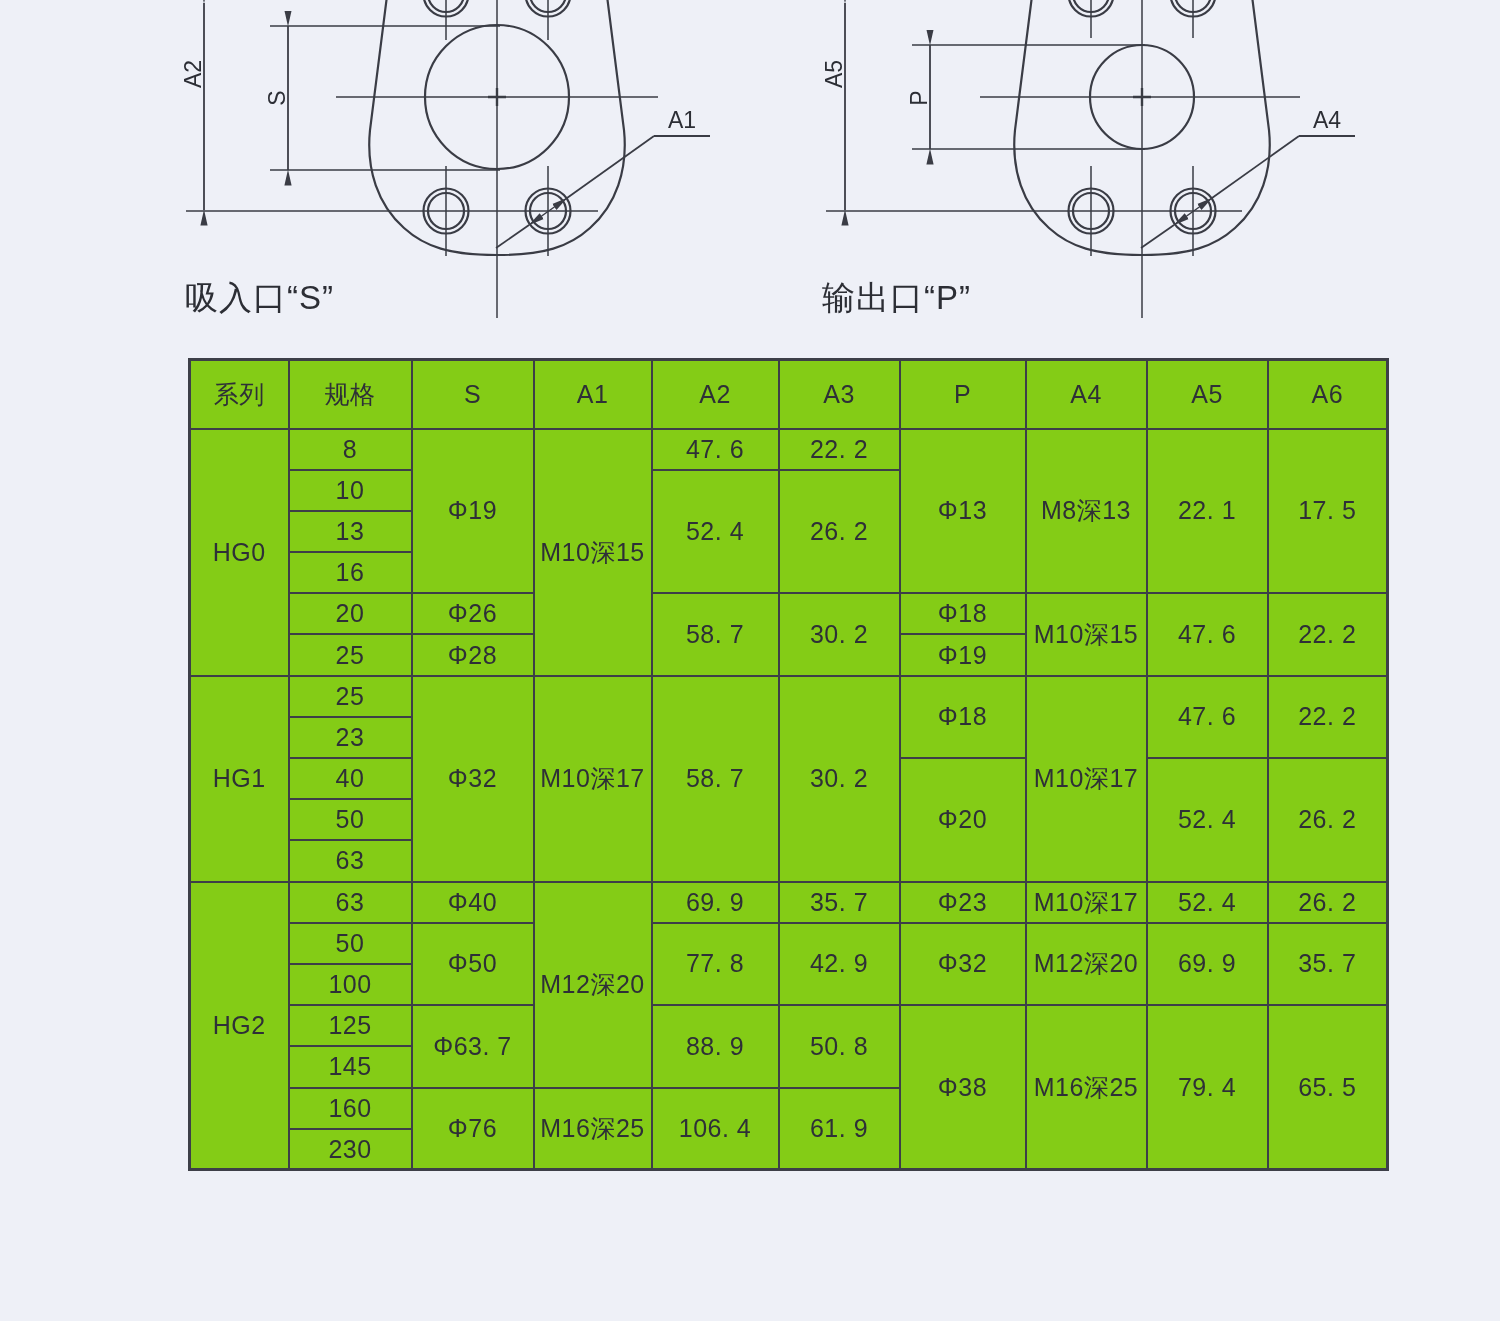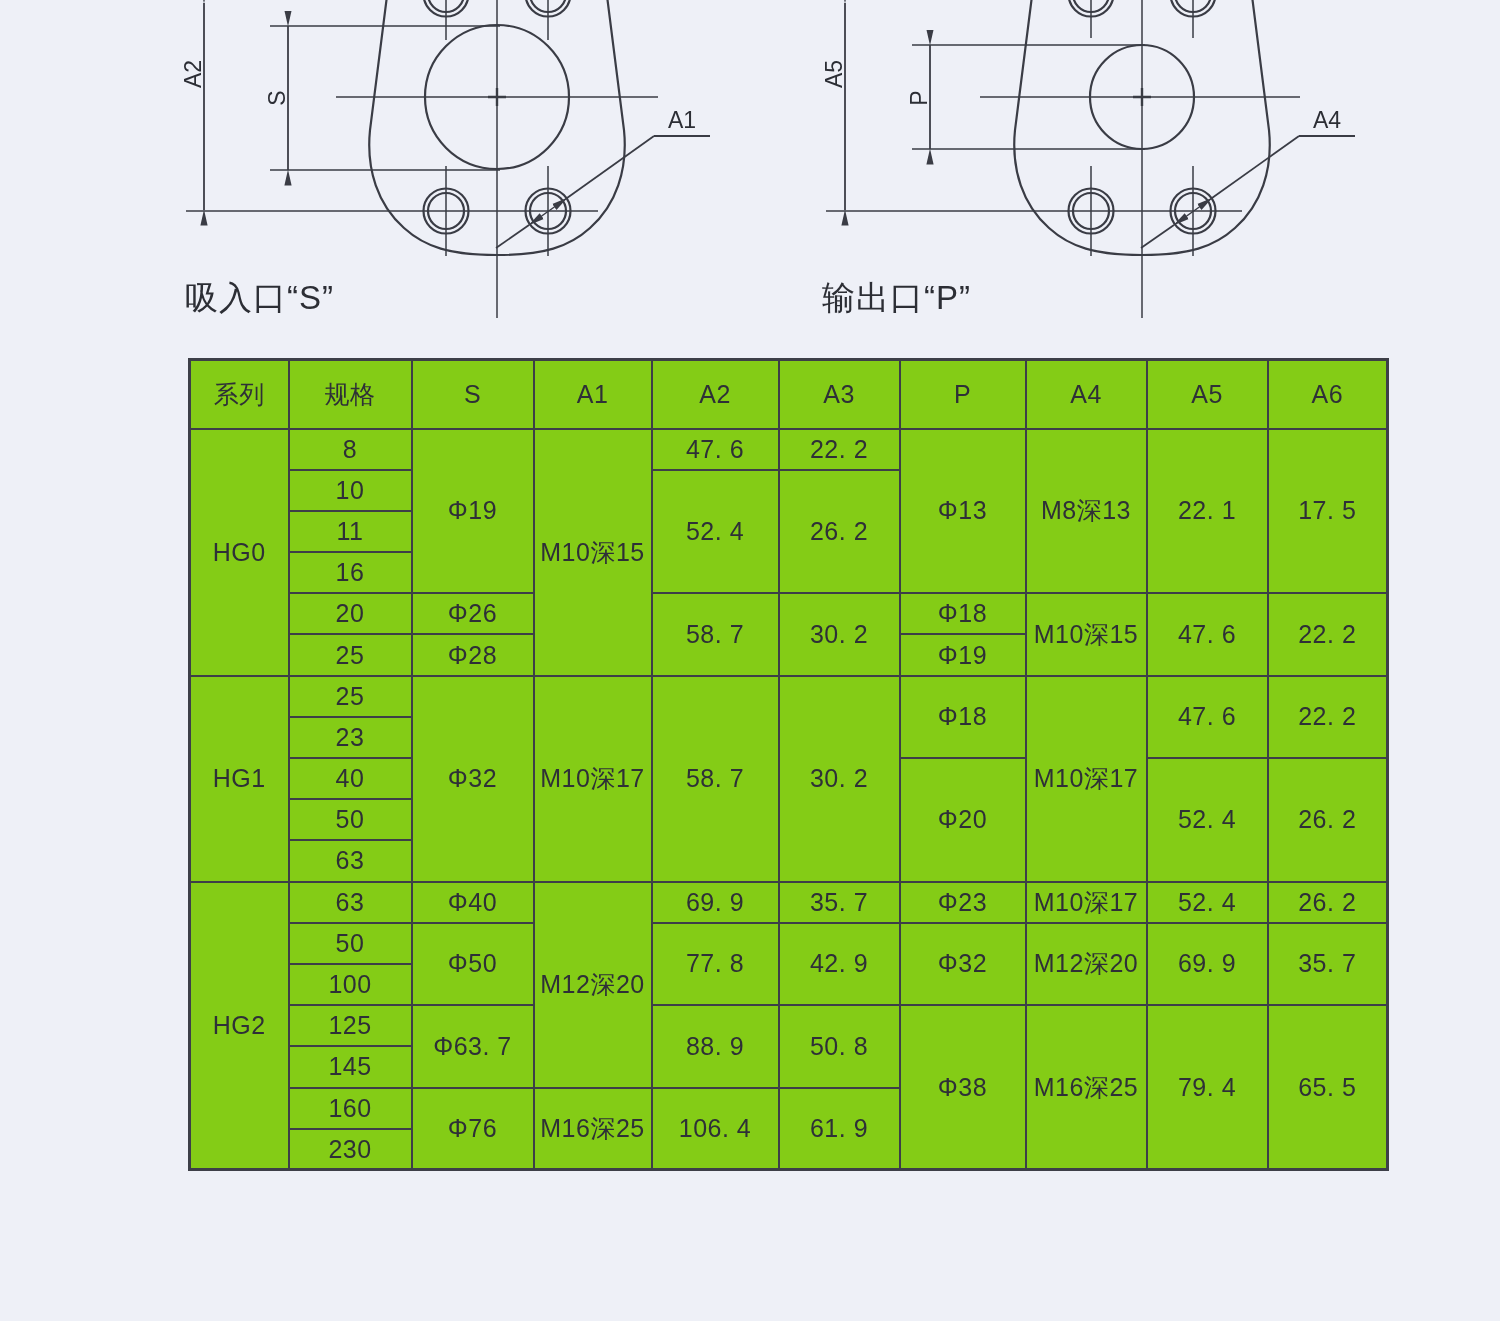--- a/index.html
+++ b/index.html
@@ -160,21 +160,21 @@
           <td rowspan="4">M8深13</td>
           <td rowspan="4">22. 1</td>
           <td rowspan="4">17. 5</td>
         </tr>
         <tr>
           <td>10</td>
           <td rowspan="3">52. 4</td>
           <td rowspan="3">26. 2</td>
         </tr>
         <tr>
-          <td>11</td>
+          <td>13</td>
         </tr>
         <tr>
           <td>16</td>
         </tr>
         <tr>
           <td>20</td>
           <td>Φ26</td>
           <td rowspan="2">58. 7</td>
           <td rowspan="2">30. 2</td>
           <td>Φ18</td>

